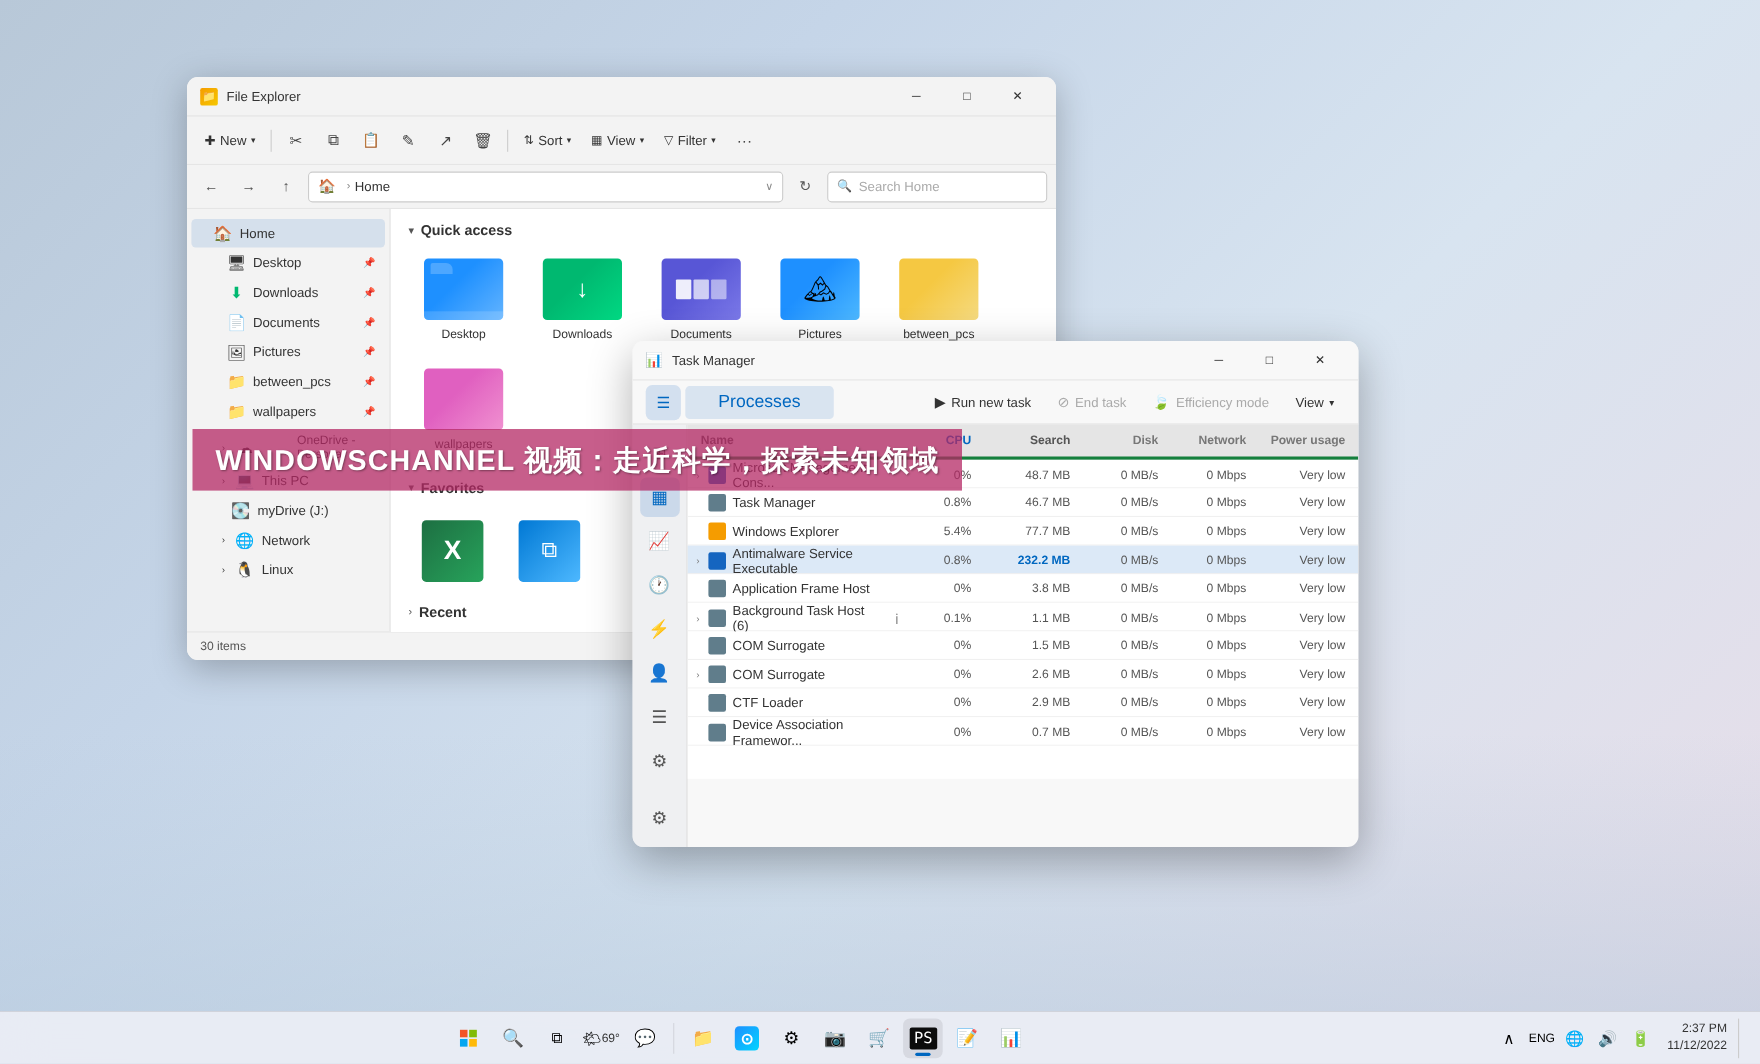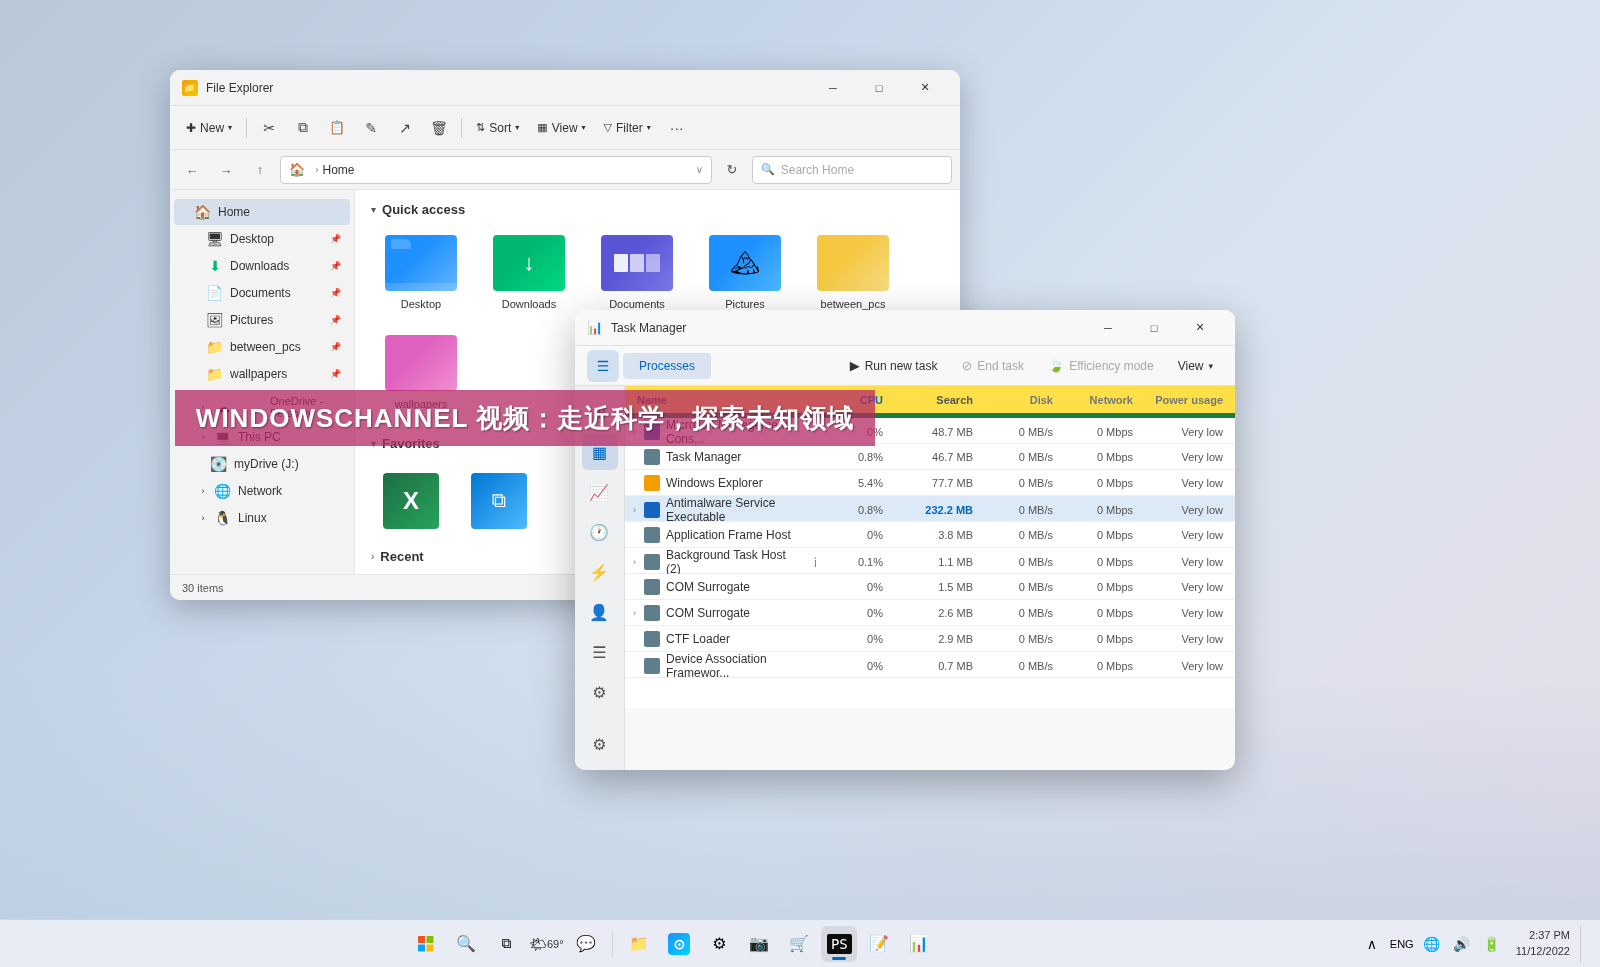--- a/index.html
+++ b/index.html
@@ -349,22 +349,22 @@
     
     .tm-toolbar {
       height: 40px;
       background: #f8f8f8;
       display: flex; align-items: center;
       padding: 0 12px; gap: 4px;
       border-bottom: 1px solid #e0e0e0;
       flex-shrink: 0;
     }
     .tm-tab {
-      padding: 6px 16px;
-      font-size: 12px; color: #333;
+      padding: 6px 30px;
+      font-size: 16px; color: #333;
       border-radius: 4px;
       cursor: pointer;
       font-weight: 500;
     }
     .tm-tab.active {
       background: rgba(0,90,190,0.12);
       color: #0067c0;
     }
     .tm-toolbar-spacer { flex: 1; }
     .tm-toolbar-btn {
@@ -405,22 +405,22 @@
       flex-direction: column;
     }
 
     
     .tm-col-headers {
       display: grid;
       grid-template-columns: 1fr 70px 90px 80px 80px 90px;
       padding: 0 8px;
       height: 32px;
       align-items: center;
-      background: #fde047;
-      border-bottom: 5px solid #15803d;
+      background: #e5e5e5;
+      border-bottom: 3px solid #15803d;
       flex-shrink: 0;
     }
     .tm-col-header {
       font-size: 11px; color: #555;
       font-weight: 600;
       text-align: right;
       padding: 0 4px;
     }
     .tm-col-header:first-child { text-align: left; }
     .tm-col-header.sorted { color: #0067c0; }
@@ -833,21 +833,21 @@
         <div class="tm-row-cell">3.8 MB</div>
         <div class="tm-row-cell">0 MB/s</div>
         <div class="tm-row-cell">0 Mbps</div>
         <div class="tm-row-cell">Very low</div>
       </div>
 
       <div class="tm-row">
         <div class="tm-row-name">
           <span class="tm-row-expand-btn">›</span>
           <span style="width:16px;height:16px;background:#607d8b;border-radius:2px;display:inline-block;flex-shrink:0;"></span>
-          <span>Background Task Host (2)</span>
+          <span>Background Task Host (6)</span>
           <span class="tm-info-icon">ℹ</span>
         </div>
         <div class="tm-row-cell">0.1%</div>
         <div class="tm-row-cell">1.1 MB</div>
         <div class="tm-row-cell">0 MB/s</div>
         <div class="tm-row-cell">0 Mbps</div>
         <div class="tm-row-cell">Very low</div>
       </div>
 
       <div class="tm-row">

